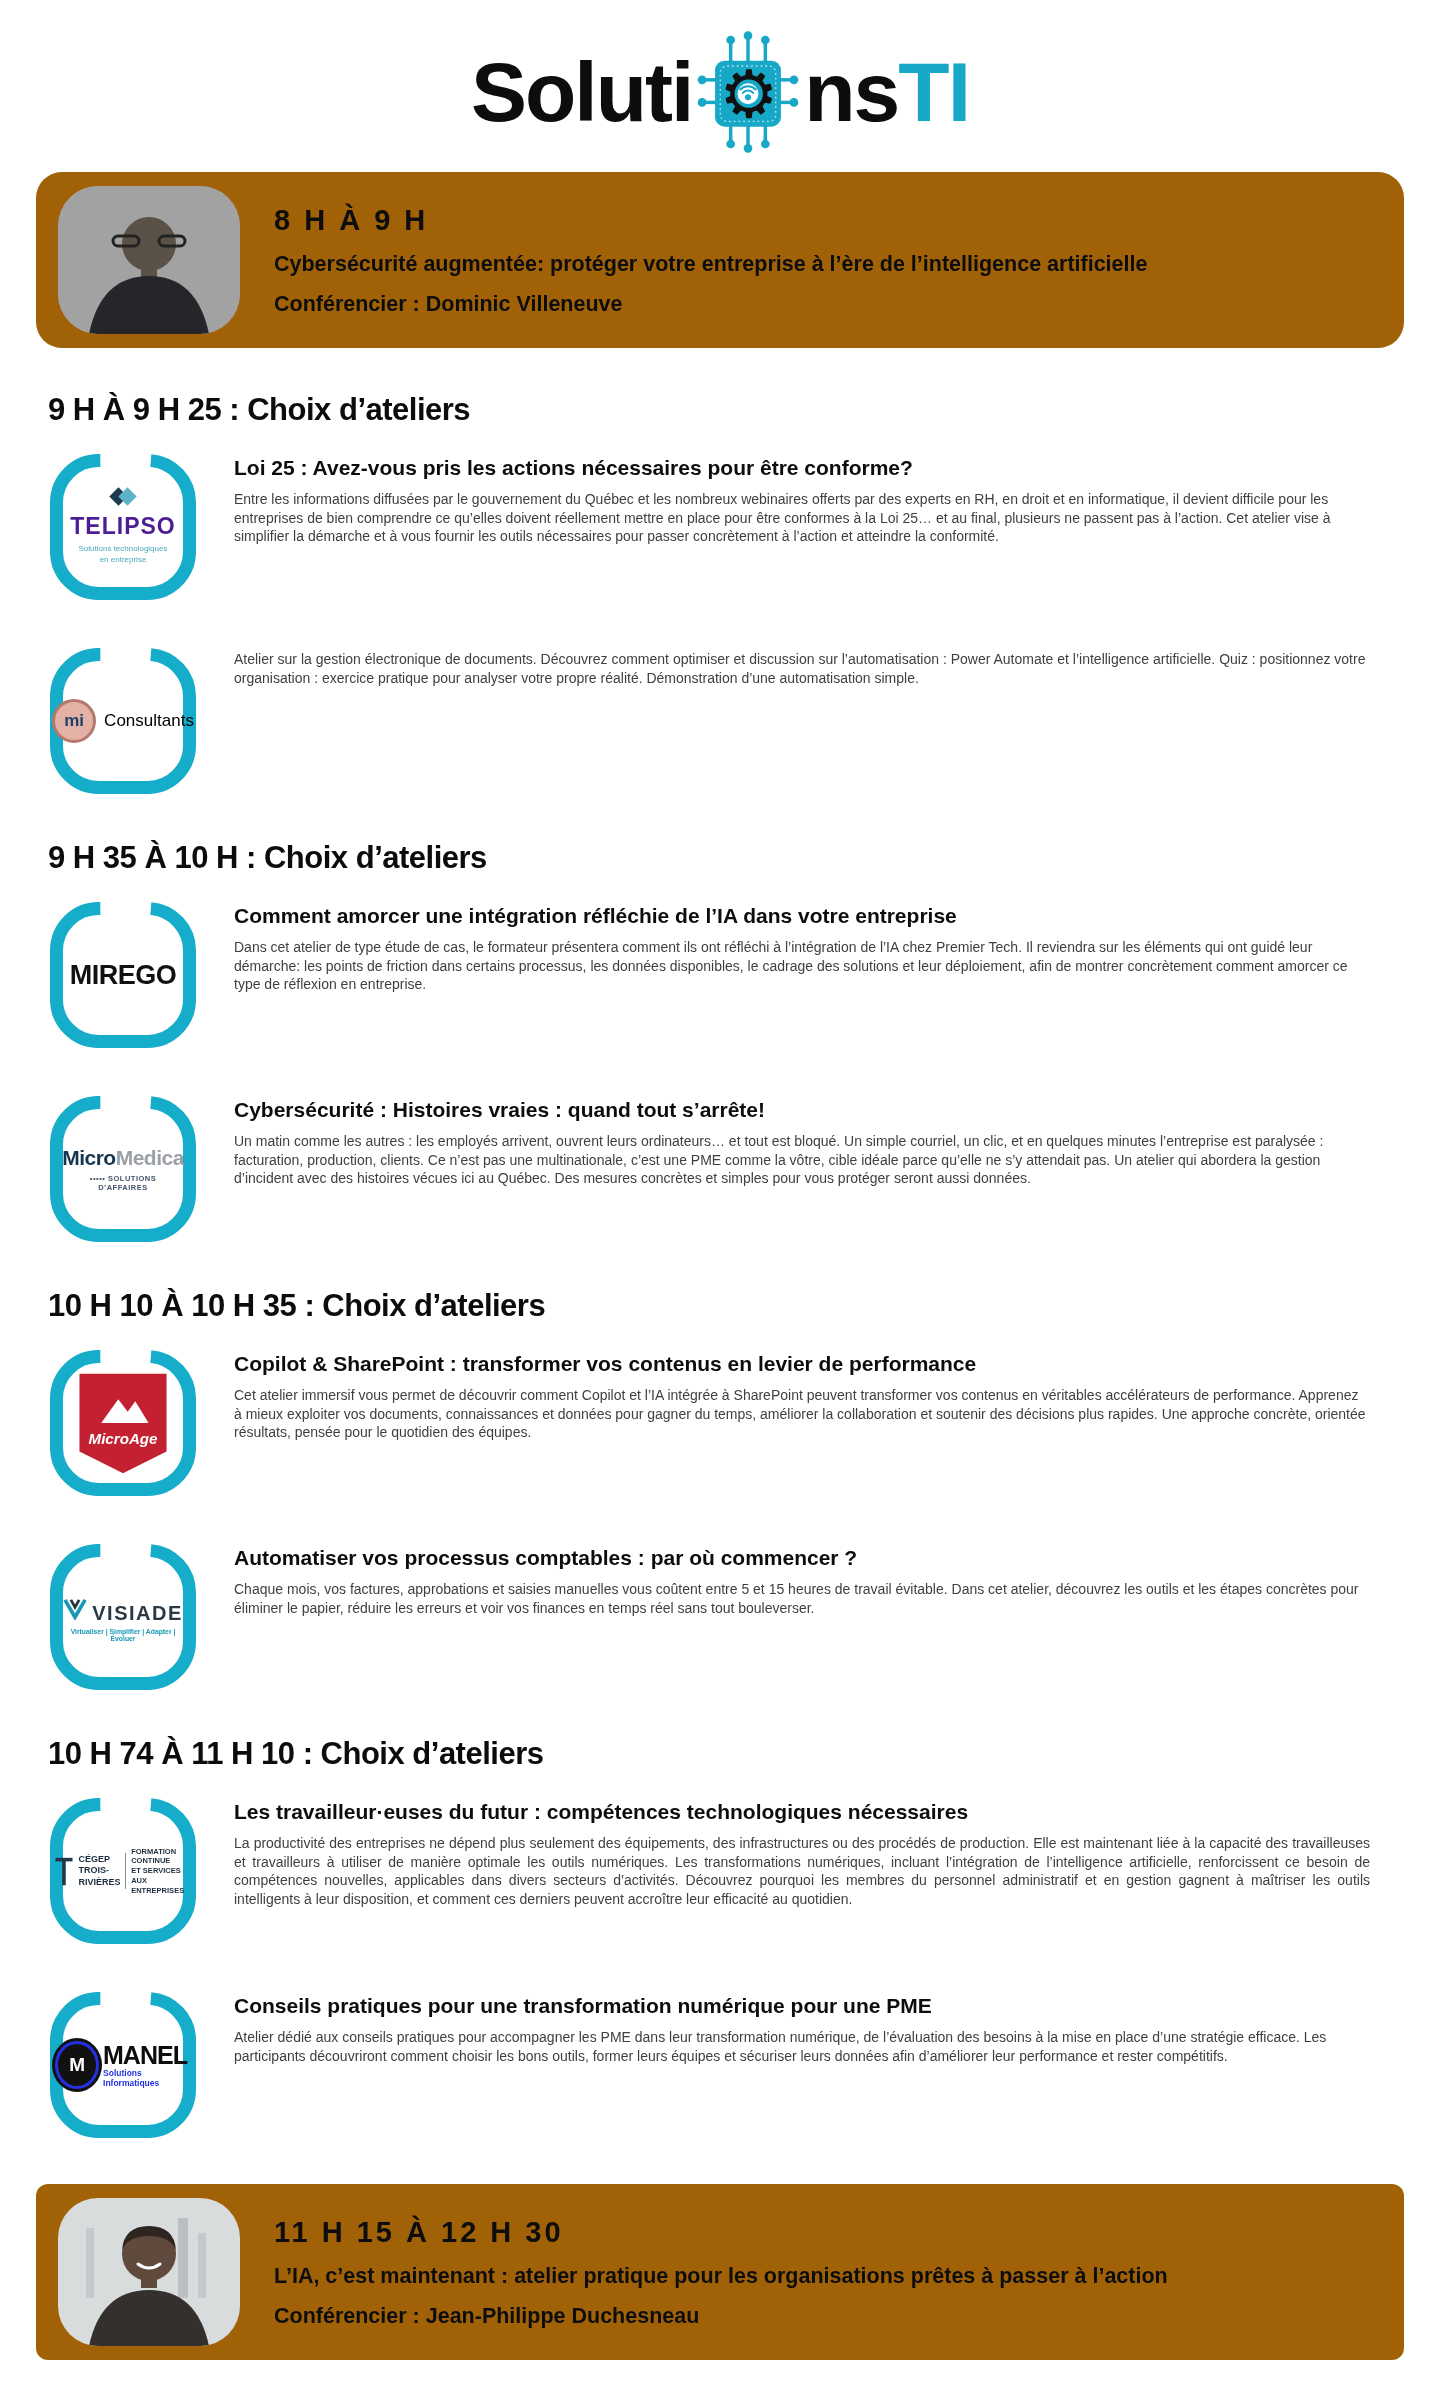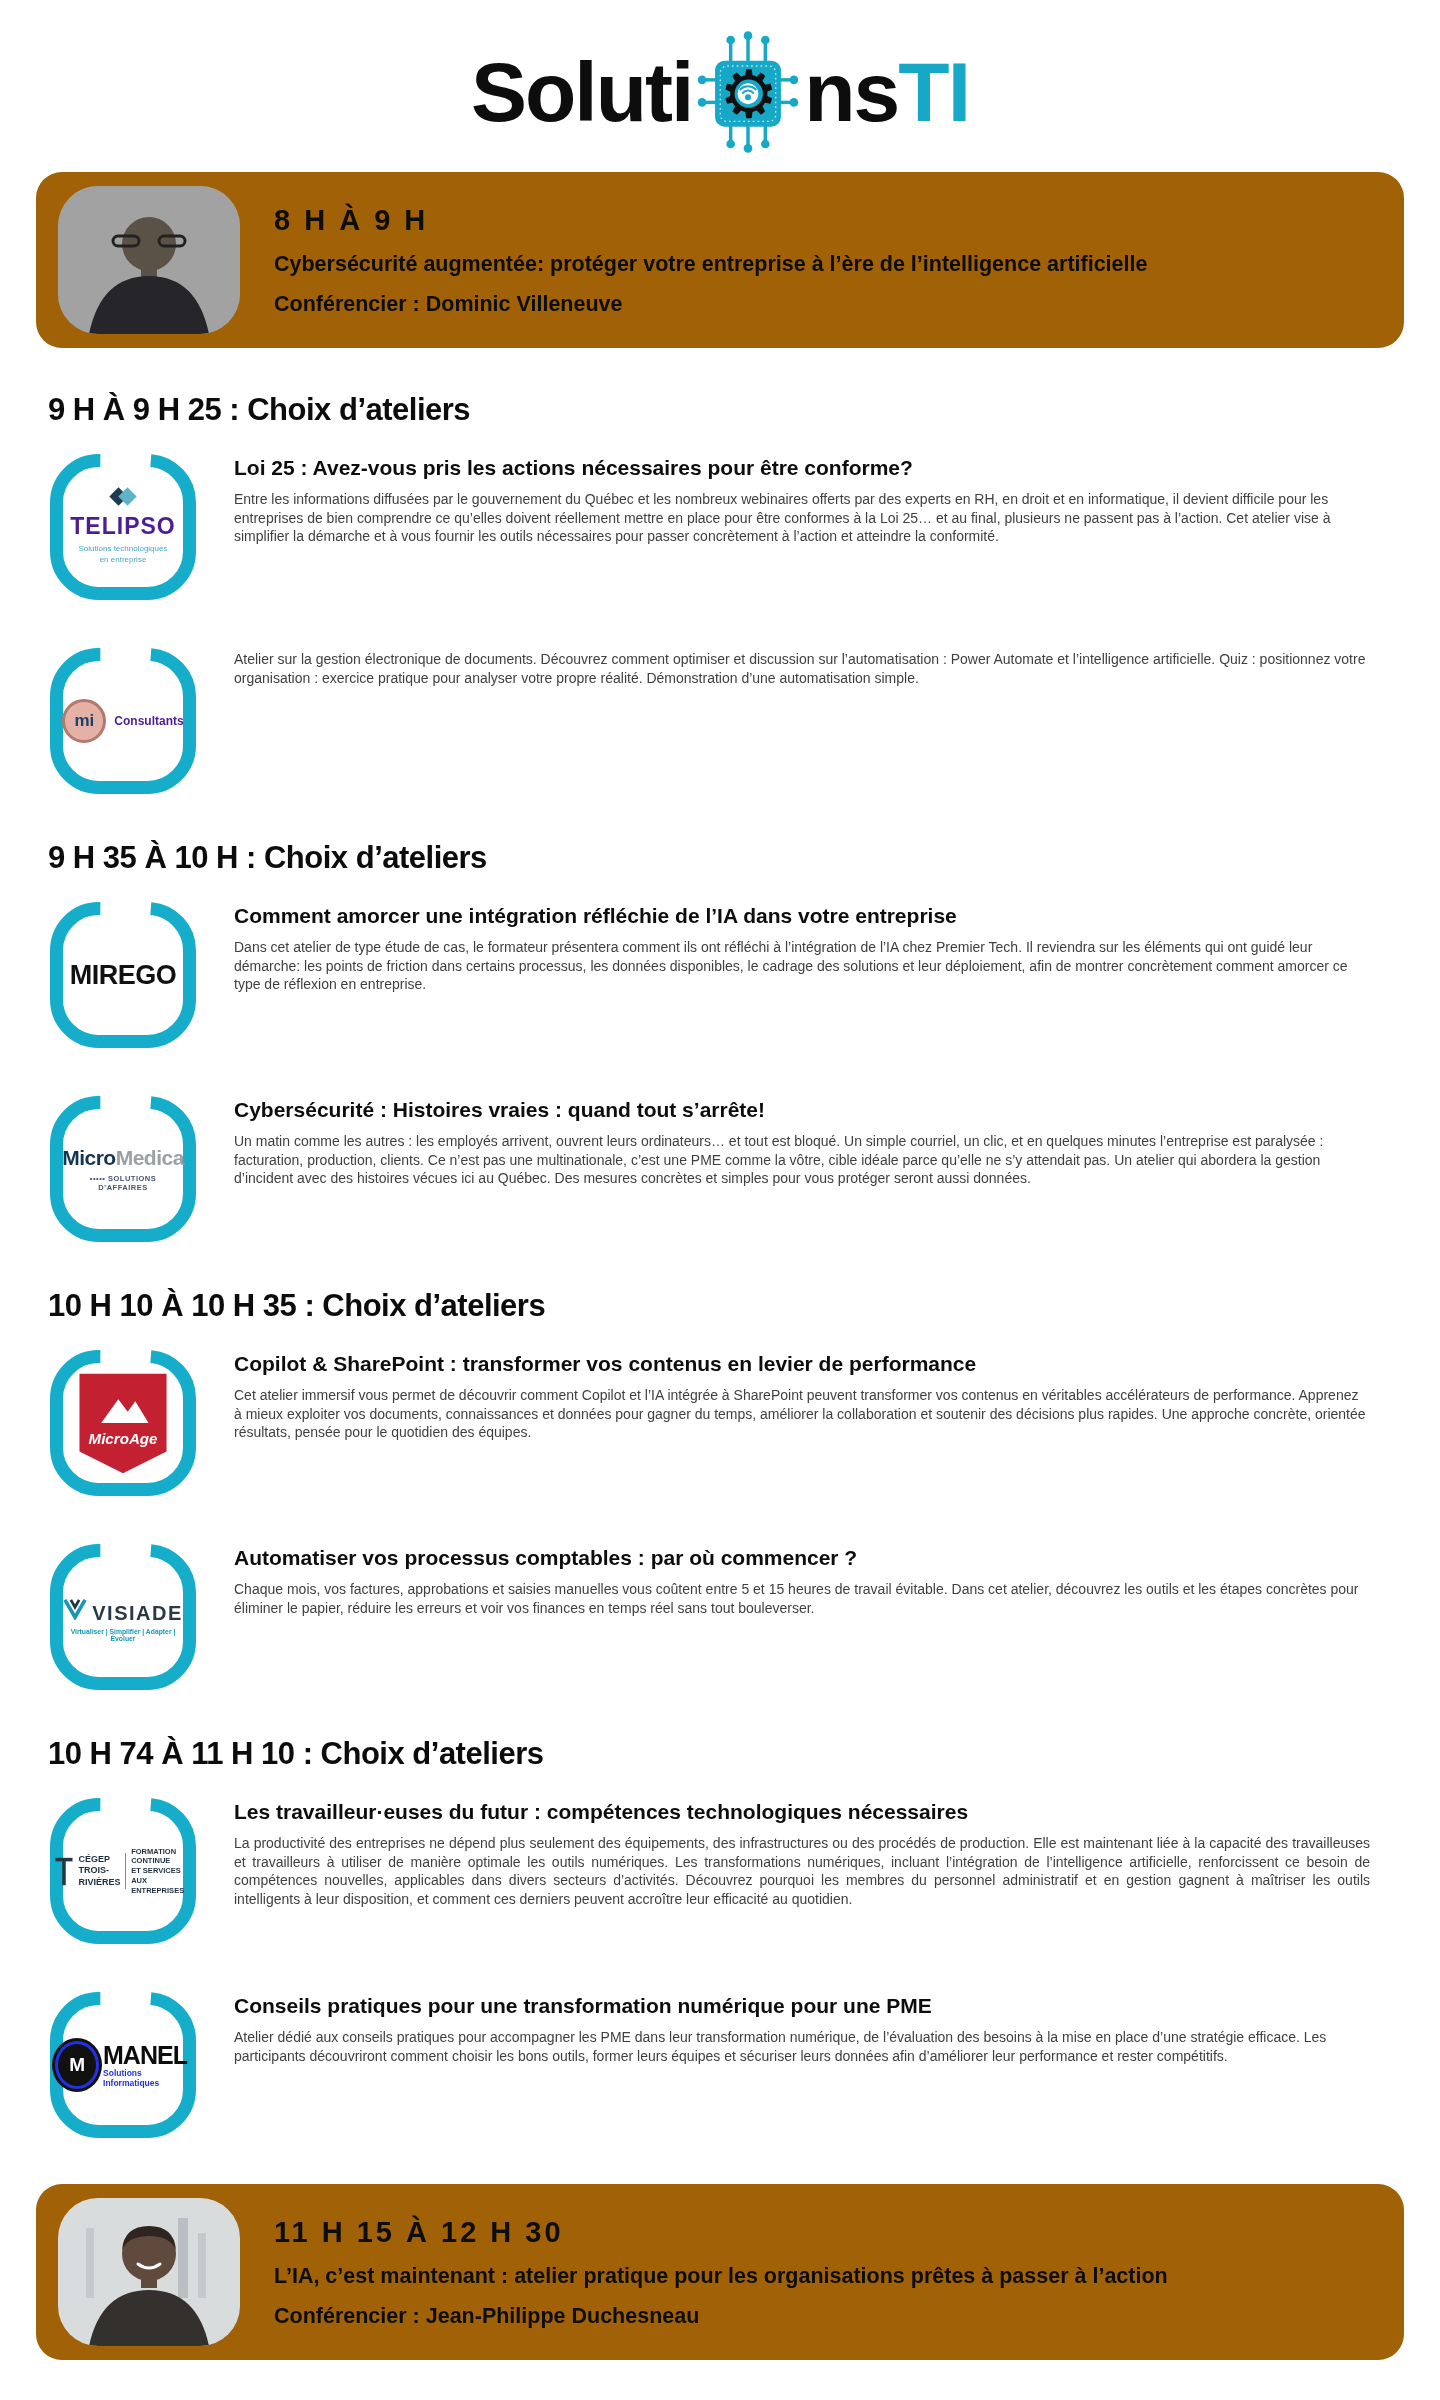--- a/index.html
+++ b/index.html
@@ -11,21 +11,21 @@
   .brand .chip{ margin:0 4px; }
   .brand .ti{ color:#16a8c6; }
 
   
   .banner{ margin:0 36px; background:#a16207; border-radius:26px; display:flex; align-items:center; padding:14px 22px; gap:34px; }
   .banner .photo{ flex:0 0 auto; width:182px; height:148px; border-radius:40px; overflow:hidden; display:block; }
   .banner .btxt{ flex:1; }
   .banner .time{ font-size:29px; font-weight:800; letter-spacing:3px; margin-bottom:15px; }
   .banner .btitle{ font-size:21.5px; font-weight:700; margin-bottom:15px; }
   .banner .bspeaker{ font-size:21.5px; font-weight:700; }
-  .banner-bottom{ margin-top:30px; }
+  .banner-bottom{ margin-top:30px;border-radius:12px; }
 
   
   .section-heading{ margin:44px 48px 24px 48px; font-size:31px; font-weight:800; letter-spacing:-0.5px; color:#0c0c0c; }
   .workshop{ display:flex; align-items:flex-start; gap:36px; margin:0 70px 44px 48px; }
   .logo-box{ position:relative; flex:0 0 150px; width:150px; height:150px; }
   .logo-box .frame{ position:absolute; inset:0; }
   .logo-inner{ position:absolute; inset:18px; display:flex; flex-direction:column; align-items:center; justify-content:center; text-align:center; }
   .w-text{ flex:1; padding-top:4px; }
   .w-title{ font-size:21px; font-weight:700; color:#0d0d0d; margin-bottom:10px; }
   .w-body{ font-size:14px; line-height:1.33; color:#3f3f3f; }
@@ -35,21 +35,21 @@
   
   .telipso-diamonds{ height:20px; margin-bottom:4px; }
   .diamond{ display:inline-block; width:13px; height:13px; transform:rotate(45deg); }
   .d-dark{ background:#1d3a4f; margin-right:-4px; }
   .d-teal{ background:#5fb3c9; }
   .telipso-name{ font-size:23px; font-weight:800; color:#4c1d95; letter-spacing:1px; }
   .telipso-tag{ font-size:8px; color:#49a8bd; margin-top:4px; line-height:1.3; }
 
   .mi-row{ display:flex; align-items:center; gap:8px; }
   .mi-circle{ width:38px; height:38px; border-radius:50%; background:#e3b1a6; border:3px solid #b5786c; color:#1e3f66; font-weight:800; font-size:17px; display:flex; align-items:center; justify-content:center; }
-  .mi-name{ font-size:12px; font-weight:700; color:#4c1d95; }
+  .mi-name{ font-size:17px; font-weight:400; color:#000000; }
 
   .mirego-name{ font-size:27px; font-weight:900; color:#111; letter-spacing:-0.5px; }
 
   .mm-row{ font-size:21px; letter-spacing:-0.5px; }
   .mm-bold{ font-weight:800; color:#16354f; }
   .mm-light{ font-weight:600; color:#9aa0a6; }
   .mm-tag{ font-size:7.5px; color:#44546a; letter-spacing:0.5px; margin-top:4px; font-weight:700; }
 
   .visiade-row{ display:flex; align-items:center; gap:5px; }
   .visiade-name{ font-size:20px; font-weight:800; color:#2b3945; letter-spacing:1.5px;margin-top:9px; }

